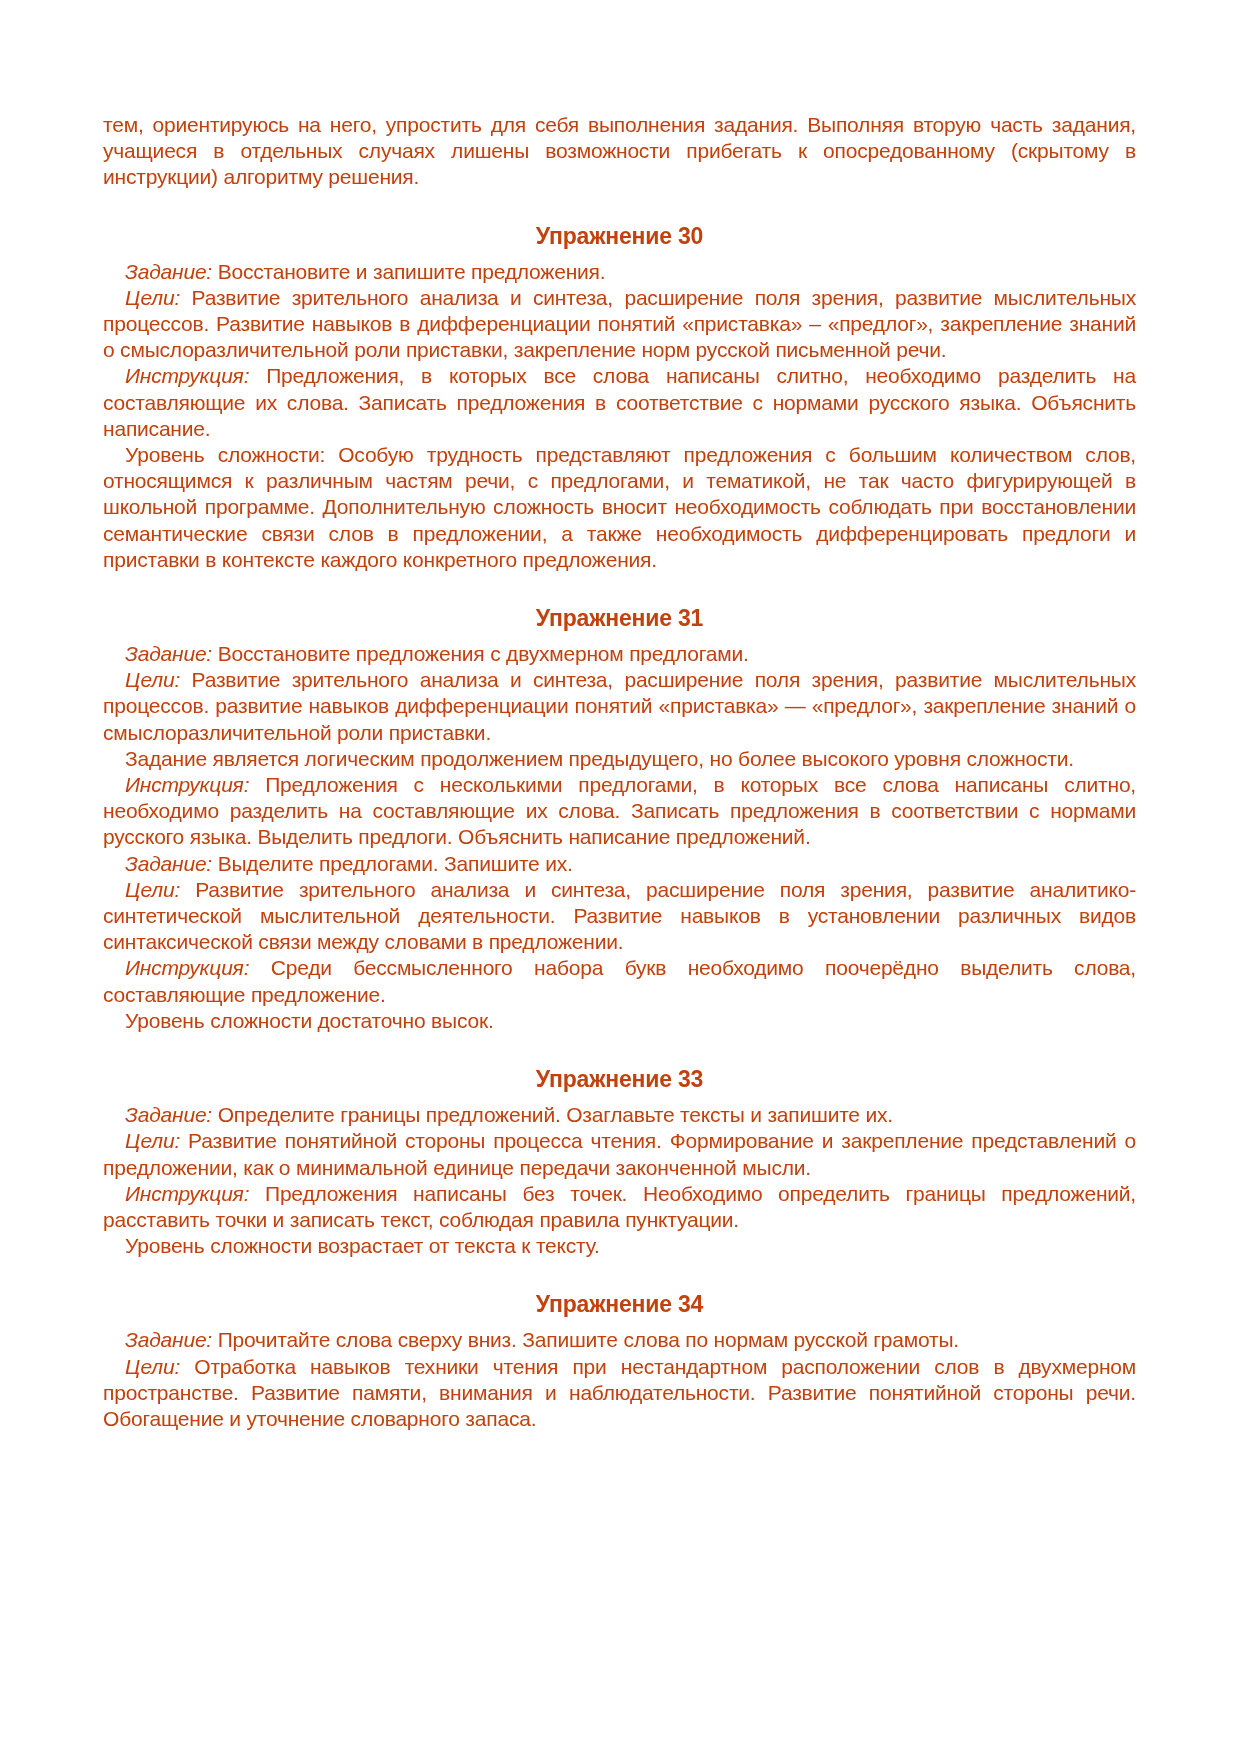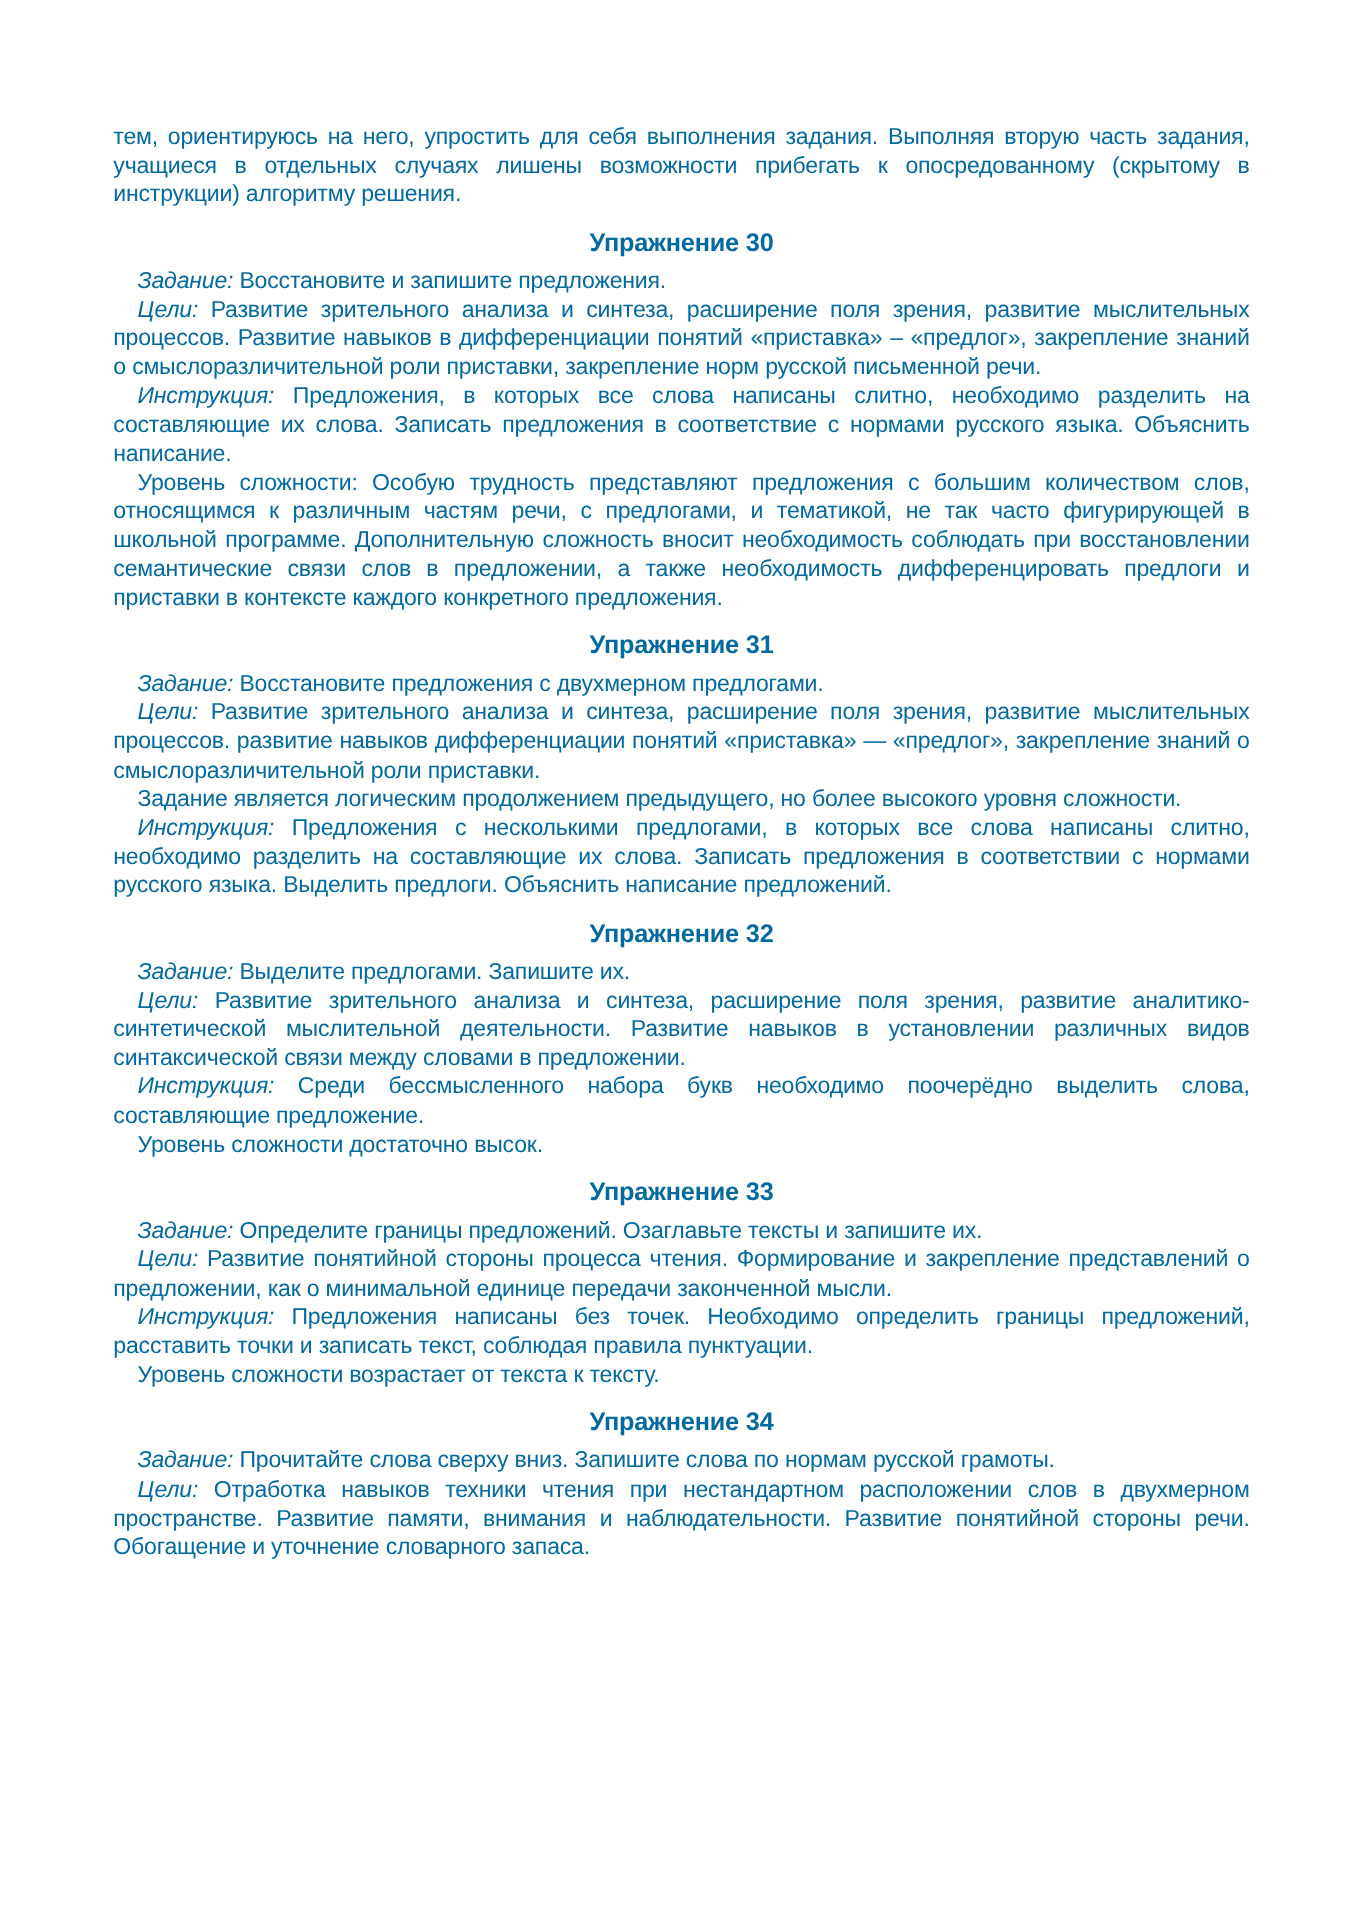--- a/index.html
+++ b/index.html
@@ -2,33 +2,33 @@
 <html><head>
 <meta charset="utf-8">
 <style>
   html, body { margin: 0; padding: 0; background: #ffffff; }
   body { width: 1240px; height: 1754px; position: relative; overflow: hidden; }
   .page {
     position: absolute;
     left: 103px;
     top: 112px;
     width: 1033px;
-    color: #0369a1;
+    color: #c2410c;
     font-family: "Liberation Sans", sans-serif;
     font-size: 21px;
     line-height: 26.2px;
     letter-spacing: -0.2px;
   }
   .page p { margin: 0; text-align: justify; }
   .indent { text-indent: 22px; }
   .heading {
     text-align: center;
     font-weight: bold;
     font-size: 23px;
-    margin: 16px 0 10px 0;
+    margin: 32px 0 10px 0;
     line-height: 26px;
   }
   .label { font-weight: normal; font-style: italic; }
   .section { margin: 0; }
 </style>
 </head>
 <body>
 
 <div class="page">
 
@@ -44,21 +44,20 @@
 
   <div class="section">
     <div class="heading">Упражнение 31</div>
     <p class="indent"><span class="label">Задание:</span><span> Восстановите предложения с двухмерном предлогами.</span></p>
     <p class="indent"><span class="label">Цели:</span><span> Развитие зрительного анализа и синтеза, расширение поля зрения, развитие мыслительных процессов. развитие навыков дифференциации понятий «приставка» — «предлог», закрепление знаний о смыслоразличительной роли приставки.</span></p>
     <p class="indent">Задание является логическим продолжением предыдущего, но более высокого уровня сложности.</p>
     <p class="indent"><span class="label">Инструкция:</span><span> Предложения с несколькими предлогами, в которых все слова написаны слитно, необходимо разделить на составляющие их слова. Записать предложения в соответствии с нормами русского языка. Выделить предлоги. Объяснить написание предложений.</span></p>
   </div>
 
   <div class="section">
-    <div class="heading">Упражнение 32</div>
     <p class="indent"><span class="label">Задание:</span><span> Выделите предлогами. Запишите их.</span></p>
     <p class="indent"><span class="label">Цели:</span><span> Развитие зрительного анализа и синтеза, расширение поля зрения, развитие аналитико-синтетической мыслительной деятельности. Развитие навыков в установлении различных видов синтаксической связи между словами в предложении.</span></p>
     <p class="indent"><span class="label">Инструкция:</span><span> Среди бессмысленного набора букв необходимо поочерёдно выделить слова, составляющие предложение.</span></p>
     <p class="indent">Уровень сложности достаточно высок.</p>
   </div>
 
   <div class="section">
     <div class="heading">Упражнение 33</div>
     <p class="indent"><span class="label">Задание:</span><span> Определите границы предложений. Озаглавьте тексты и запишите их.</span></p>
     <p class="indent"><span class="label">Цели:</span><span> Развитие понятийной стороны процесса чтения. Формирование и закрепление представлений о предложении, как о минимальной единице передачи законченной мысли.</span></p>

